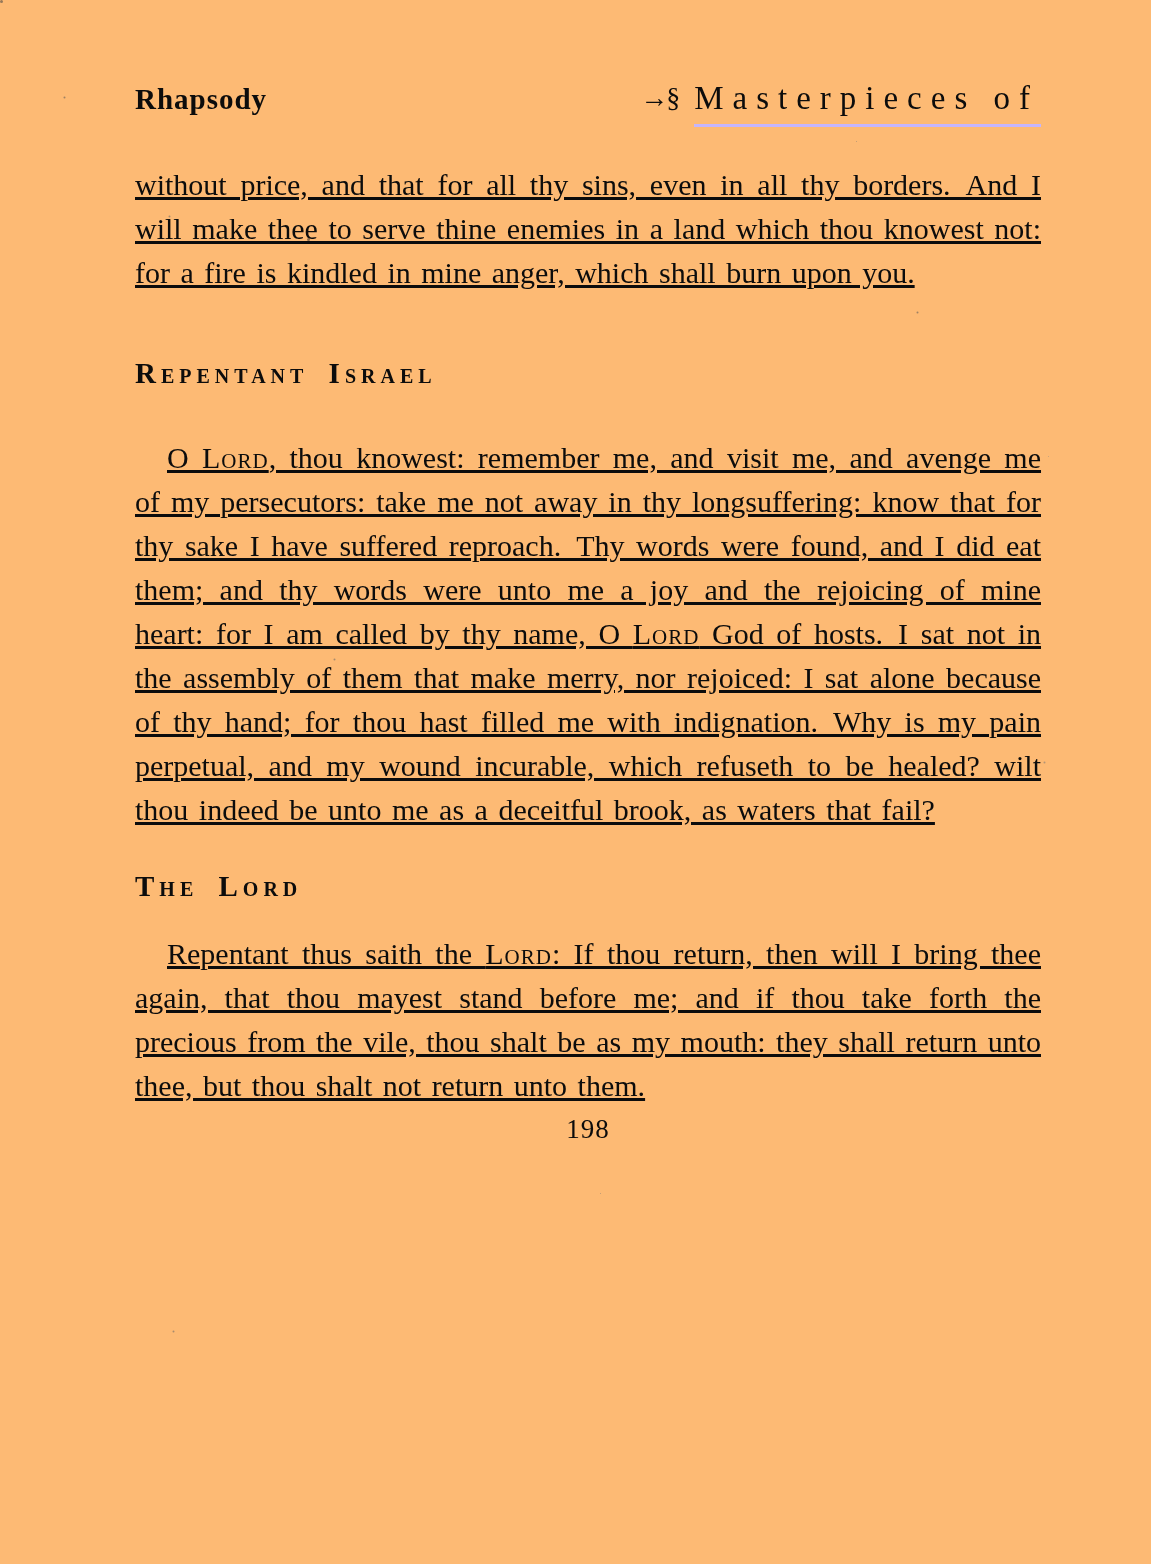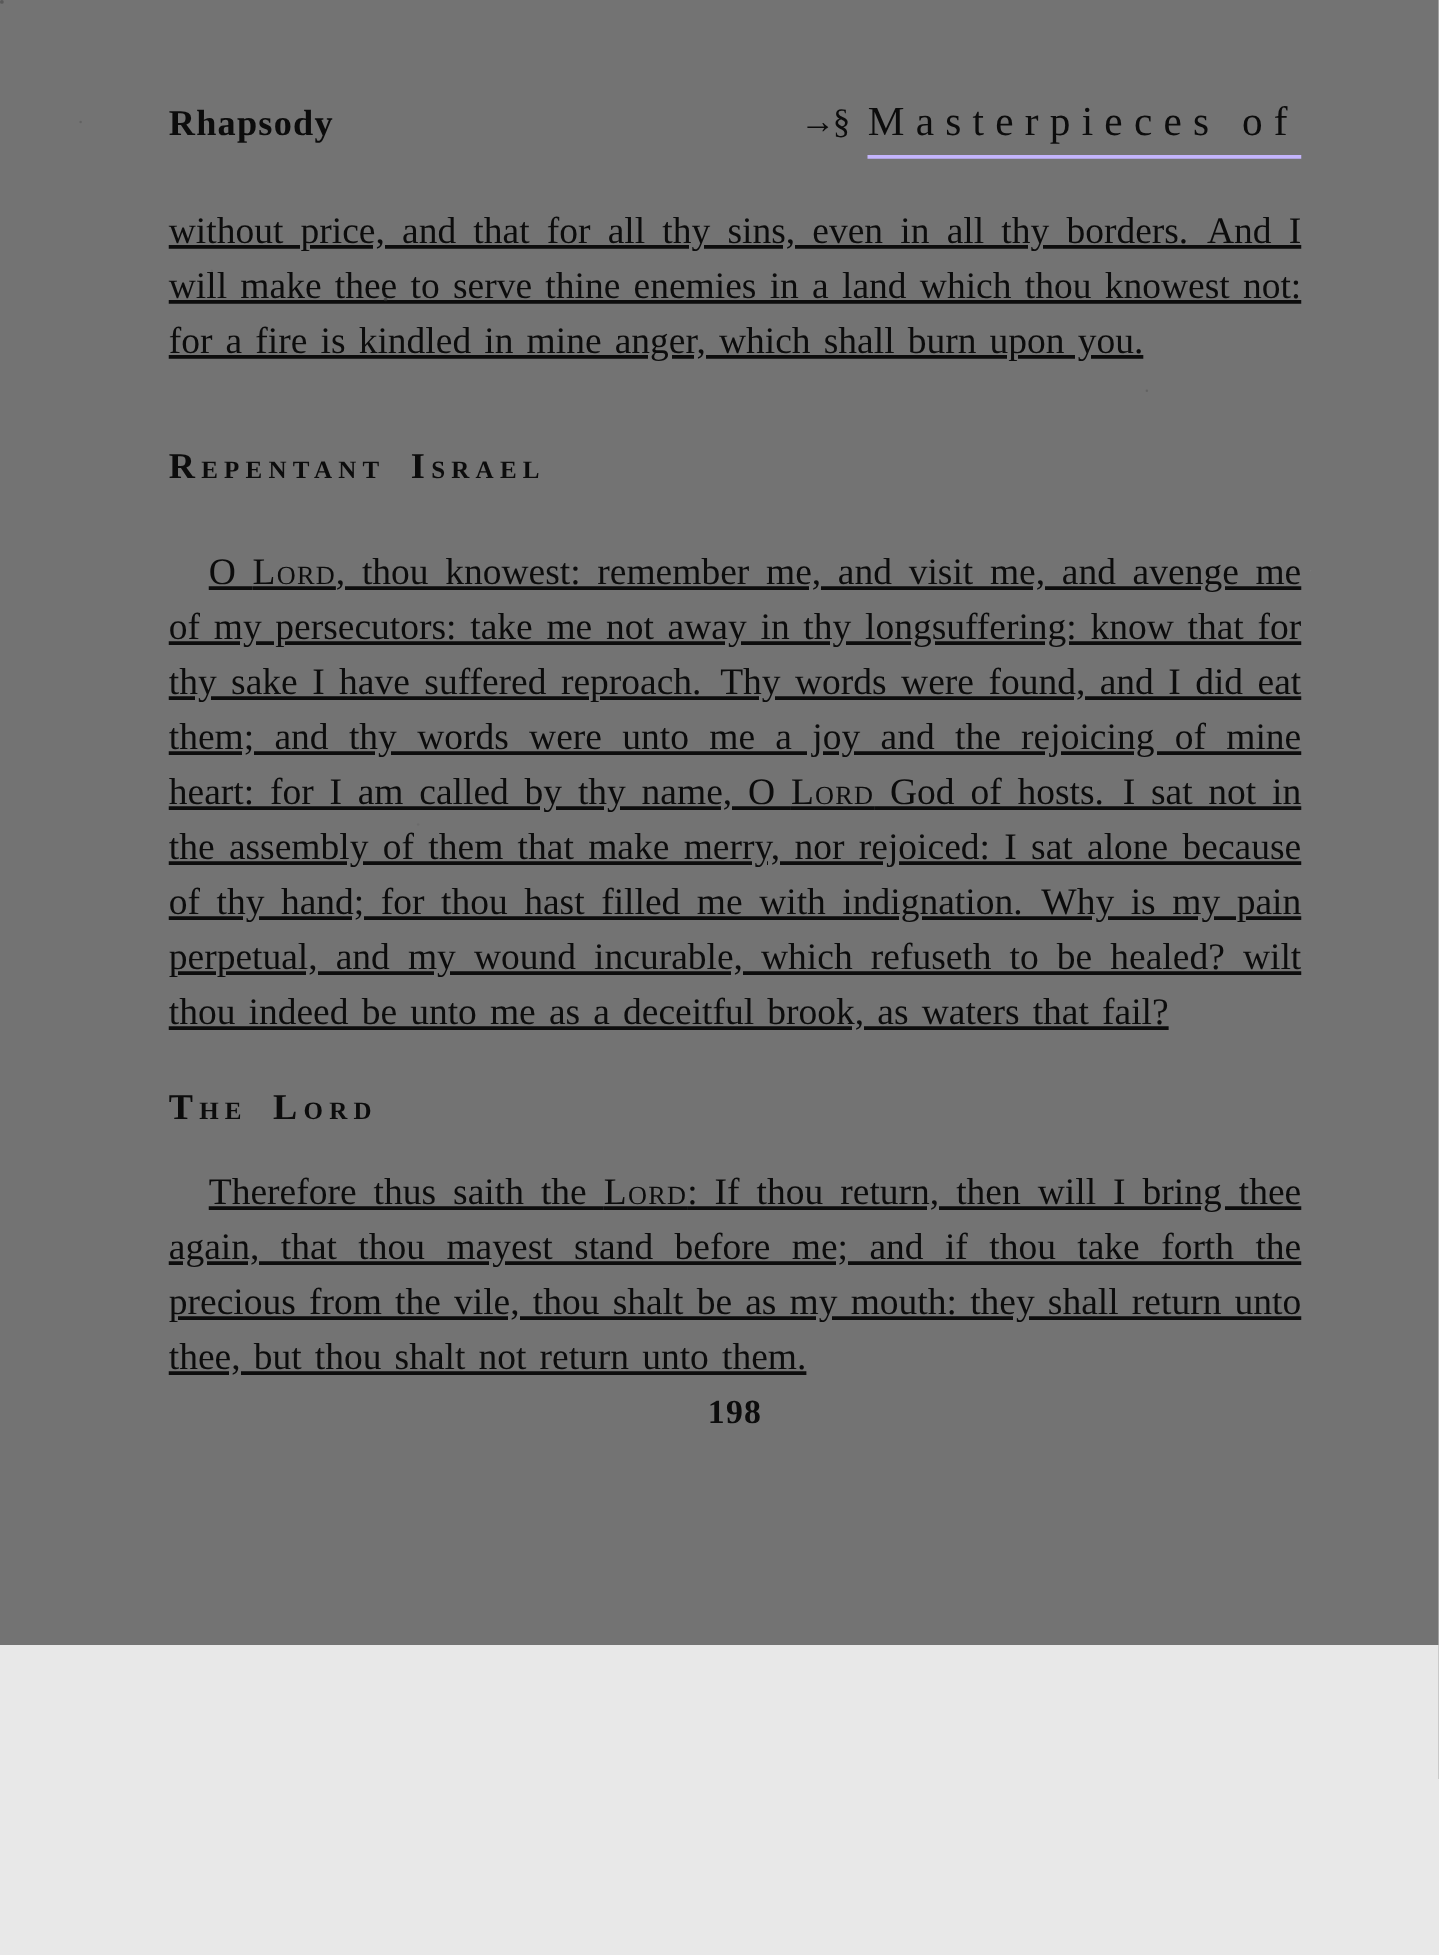--- a/index.html
+++ b/index.html
@@ -1,21 +1,21 @@
 <!DOCTYPE html>
 <html><head>
 <meta charset="utf-8">
 <style>
   * { margin: 0; padding: 0; box-sizing: border-box; }
   html, body { background: #e8e8e8; }
   .page {
     position: relative;
     width: 1151px;
-    height: 1316px;
-    background: #737373;
+    height: 1564px;
+    background: #fdba74;
     color: #0c0c0c;
     font-family: "Liberation Serif", "DejaVu Serif", serif;
     overflow: hidden;
     padding-top: 80px;
   }
   .text-block {
     margin-left: 135px;
     width: 906px;
   }
   
@@ -67,21 +67,21 @@
     word-spacing: 8px;
     text-align: left;
   }
   .heading-1 { margin: 62px 0 46px 0; }
   .heading-2 { margin: 38px 0 29px 0; }
   
   .page-number {
     margin-top: 6px;
     text-align: center;
     font-size: 27px;
-    font-weight: 700;
+    font-weight: 400;
     letter-spacing: 1px;
   }
   
   .scan-specks {
     position: absolute;
     top: 0; left: 0;
     width: 3px; height: 3px;
     border-radius: 50%;
     background: #444;
     opacity: 0.55;
@@ -115,18 +115,18 @@
     </div>
 
     <p class="body-par"><span>without price, and that for all thy sins, even in all thy borders. And I will make thee to serve thine enemies in a land which thou knowest not: for a fire is kindled in mine anger, which shall burn upon you.</span></p>
 
     <div class="section-heading heading-1">Repentant Israel</div>
 
     <p class="body-par indent"><span>O </span><span class="sc">Lord</span><span>, thou knowest: remember me, and visit me, and avenge me of my persecutors: take me not away in thy longsuffering: know that for thy sake I have suffered reproach. Thy words were found, and I did eat them; and thy words were unto me a joy and the rejoicing of mine heart: for I am called by thy name, O </span><span class="sc">Lord</span><span> God of hosts. I sat not in the assembly of them that make merry, nor rejoiced: I sat alone because of thy hand; for thou hast filled me with indignation. Why is my pain perpetual, and my wound incurable, which refuseth to be healed? wilt thou indeed be unto me as a deceitful brook, as waters that fail?</span></p>
 
     <div class="section-heading heading-2">The Lord</div>
 
-    <p class="body-par indent"><span>Therefore thus saith the </span><span class="sc">Lord</span><span>: If thou return, then will I bring thee again, that thou mayest stand before me; and if thou take forth the precious from the vile, thou shalt be as my mouth: they shall return unto thee, but thou shalt not return unto them.</span></p>
+    <p class="body-par indent"><span>Repentant thus saith the </span><span class="sc">Lord</span><span>: If thou return, then will I bring thee again, that thou mayest stand before me; and if thou take forth the precious from the vile, thou shalt be as my mouth: they shall return unto thee, but thou shalt not return unto them.</span></p>
 
     <div class="page-number">198</div>
 
   </div>
 </div>
 
 </body></html>

